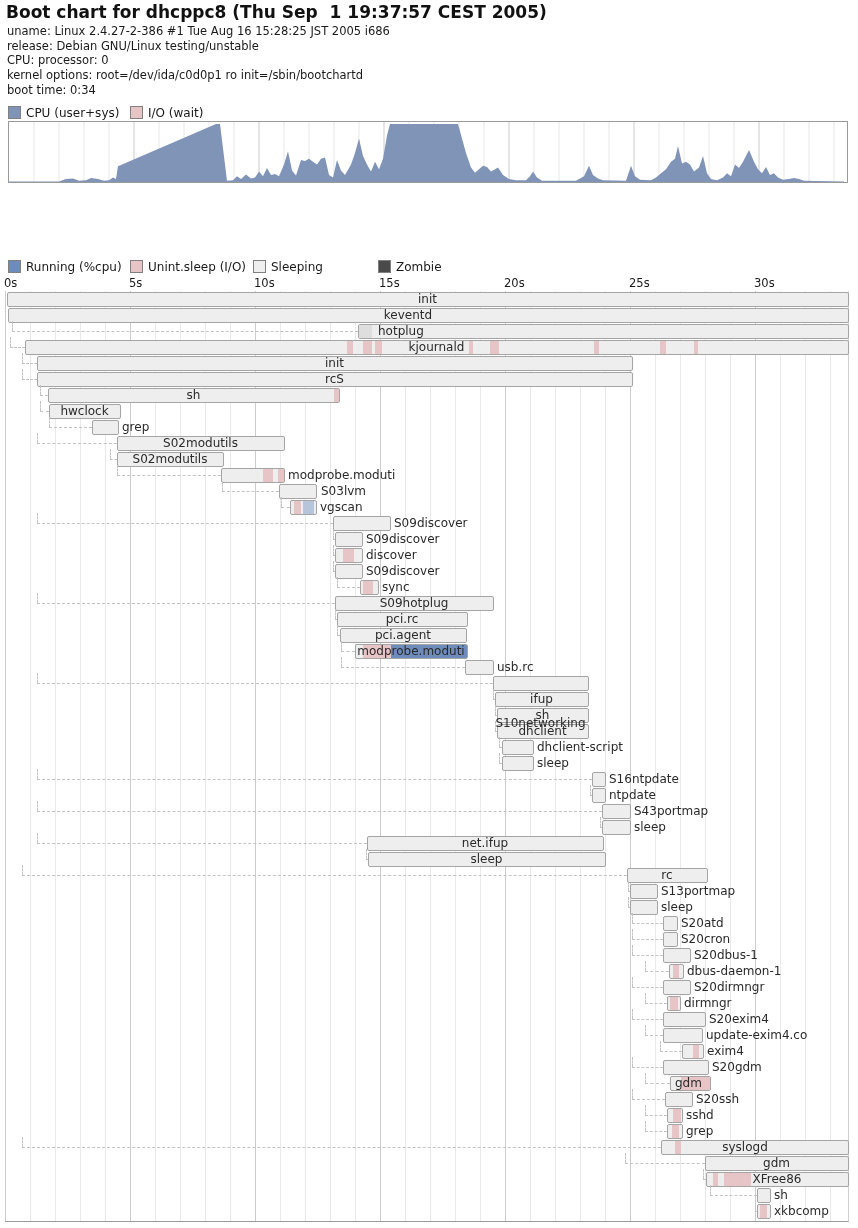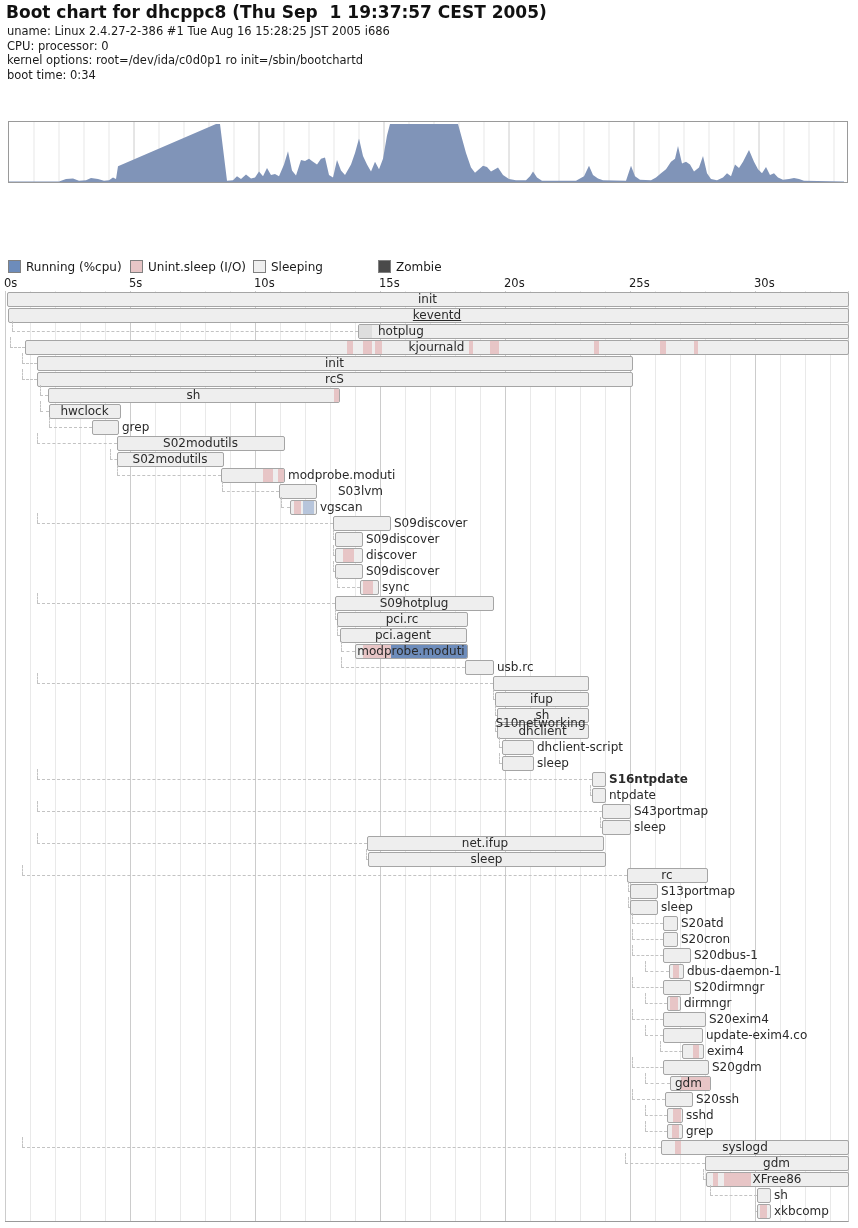--- a/index.html
+++ b/index.html
@@ -25,23 +25,28 @@
   .dep-h{position:absolute;height:0;border-top:1px dashed #c3c3c3;z-index:1;}
   .dep-v{position:absolute;width:0;border-left:1px dashed #c3c3c3;z-index:1;}
 </style>
 </head>
 <body>
 
 <div id="root">
   <div id="title" class="abs">Boot chart for dhcppc8 (Thu Sep  1 19:37:57 CEST 2005)</div>
   <div id="info" class="abs">
       <div>uname: Linux 2.4.27-2-386 #1 Tue Aug 16 15:28:25 JST 2005 i686</div>
+      <div>release: Debian GNU/Linux testing/unstable</div>
       <div>CPU: processor: 0</div>
       <div>kernel options: root=/dev/ida/c0d0p1 ro init=/sbin/bootchartd</div>
       <div>boot time: 0:34</div>
+    </div>
+  <div id="cpu-legend" class="abs">
+      <div class="legend-item" style="left: 0px;"><div class="swatch" style="background: rgb(128, 148, 184);"></div><div style="display: inline;">CPU (user+sys)</div></div>
+      <div class="legend-item" style="left: 122px;"><div class="swatch" style="background: rgb(231, 197, 198);"></div><div style="display: inline;">I/O (wait)</div></div>
     </div>
   <div id="cpu-chart" class="abs"><svg width="838" height="60">
         <line x1="25" x2="25" y1="0" y2="60" stroke="#e7e7e7"></line>
         <line x1="50" x2="50" y1="0" y2="60" stroke="#e7e7e7"></line>
         <line x1="75" x2="75" y1="0" y2="60" stroke="#e7e7e7"></line>
         <line x1="100" x2="100" y1="0" y2="60" stroke="#e7e7e7"></line>
         <line x1="125" x2="125" y1="0" y2="60" stroke="#cccccc"></line>
         <line x1="150" x2="150" y1="0" y2="60" stroke="#e7e7e7"></line>
         <line x1="175" x2="175" y1="0" y2="60" stroke="#e7e7e7"></line>
         <line x1="200" x2="200" y1="0" y2="60" stroke="#e7e7e7"></line>
@@ -118,21 +123,21 @@
       <div class="grid minor" style="left: 675px;"></div>
       <div class="grid minor" style="left: 700px;"></div>
       <div class="grid minor" style="left: 725px;"></div>
       <div class="grid major" style="left: 750px;"></div>
       <div class="grid minor" style="left: 775px;"></div>
       <div class="grid minor" style="left: 800px;"></div>
       <div class="grid minor" style="left: 825px;"></div>
       <div class="bar" style="left: 2px; top: 1px; width: 840px;"></div>
       <div class="plabel" style="top: 2px; left: 422.5px; transform: translateX(-50%);">init</div>
       <div class="bar" style="left: 3px; top: 17px; width: 839px;"></div>
-      <div class="plabel" style="top: 18px; left: 432px; transform: translateX(-50%); text-decoration: underline;">keventd</div>
+      <div class="plabel" style="top: 18px; left: 403px; transform: translateX(-50%);">keventd</div>
       <div class="dep-v" style="left: 7px; top: 30px; height: 10px;"></div>
       <div class="dep-h" style="left: 7px; top: 40px; width: 346px;"></div>
       <div class="bar" style="left: 353px; top: 33px; width: 489px;">
         <div class="seg" style="left: 0px; width: 13px; background: rgb(222, 222, 222);"></div>
       </div>
       <div class="plabel" style="top: 34px; left: 373px;">hotplug</div>
       <div class="dep-v" style="left: 5px; top: 46px; height: 10px;"></div>
       <div class="dep-h" style="left: 5px; top: 56px; width: 15px;"></div>
       <div class="bar" style="left: 20px; top: 49px; width: 822px;">
         <div class="seg" style="left: 321px; width: 6px; background: rgb(231, 197, 198);"></div>
@@ -178,21 +183,21 @@
       <div class="dep-v" style="left: 112px; top: 174px; height: 10px;"></div>
       <div class="dep-h" style="left: 112px; top: 184px; width: 104px;"></div>
       <div class="bar" style="left: 216px; top: 177px; width: 62px;">
         <div class="seg" style="left: 41px; width: 10px; background: rgb(231, 197, 198);"></div>
         <div class="seg" style="left: 56px; width: 7px; background: rgb(231, 197, 198);"></div>
       </div>
       <div class="plabel" style="top: 178px; left: 283px;">modprobe.moduti</div>
       <div class="dep-v" style="left: 217px; top: 190px; height: 10px;"></div>
       <div class="dep-h" style="left: 217px; top: 200px; width: 57px;"></div>
       <div class="bar" style="left: 274px; top: 193px; width: 36px;"></div>
-      <div class="plabel" style="top: 194px; left: 333px; text-align: right;">S03lvm</div>
+      <div class="plabel" style="top: 194px; left: 316px; text-align: right;">S03lvm</div>
       <div class="dep-v" style="left: 276px; top: 206px; height: 10px;"></div>
       <div class="dep-h" style="left: 276px; top: 216px; width: 9px;"></div>
       <div class="bar" style="left: 285px; top: 209px; width: 25px;">
         <div class="seg" style="left: 3px; width: 7px; background: rgb(231, 197, 198);"></div>
         <div class="seg" style="left: 12px; width: 11px; background: rgb(183, 197, 219);"></div>
       </div>
       <div class="plabel" style="top: 210px; left: 315px;">vgscan</div>
       <div class="dep-v" style="left: 32px; top: 222px; height: 10px;"></div>
       <div class="dep-h" style="left: 32px; top: 232px; width: 296px;"></div>
       <div class="bar" style="left: 328px; top: 225px; width: 56px;"></div>
@@ -260,21 +265,21 @@
       <div class="dep-h" style="left: 494px; top: 456px; width: 3px;"></div>
       <div class="bar" style="left: 497px; top: 449px; width: 30px;"></div>
       <div class="plabel" style="top: 450px; left: 532px; text-align: right;">dhclient-script</div>
       <div class="dep-v" style="left: 494px; top: 462px; height: 10px;"></div>
       <div class="dep-h" style="left: 494px; top: 472px; width: 3px;"></div>
       <div class="bar" style="left: 497px; top: 465px; width: 30px;"></div>
       <div class="plabel" style="top: 466px; left: 532px;">sleep</div>
       <div class="dep-v" style="left: 32px; top: 478px; height: 10px;"></div>
       <div class="dep-h" style="left: 32px; top: 488px; width: 555px;"></div>
       <div class="bar" style="left: 587px; top: 481px; width: 12px;"></div>
-      <div class="plabel" style="top: 482px; left: 604px; font-weight: bold;">S16ntpdate</div>
+      <div class="plabel" style="top: 482px; left: 604px;">S16ntpdate</div>
       <div class="dep-v" style="left: 585px; top: 494px; height: 10px;"></div>
       <div class="dep-h" style="left: 585px; top: 504px; width: 2px;"></div>
       <div class="bar" style="left: 587px; top: 497px; width: 12px;"></div>
       <div class="plabel" style="top: 498px; left: 604px;">ntpdate</div>
       <div class="dep-v" style="left: 32px; top: 510px; height: 10px;"></div>
       <div class="dep-h" style="left: 32px; top: 520px; width: 565px;"></div>
       <div class="bar" style="left: 597px; top: 513px; width: 27px;"></div>
       <div class="plabel" style="top: 514px; left: 629px;">S43portmap</div>
       <div class="dep-v" style="left: 595px; top: 526px; height: 10px;"></div>
       <div class="dep-h" style="left: 595px; top: 536px; width: 2px;"></div>

